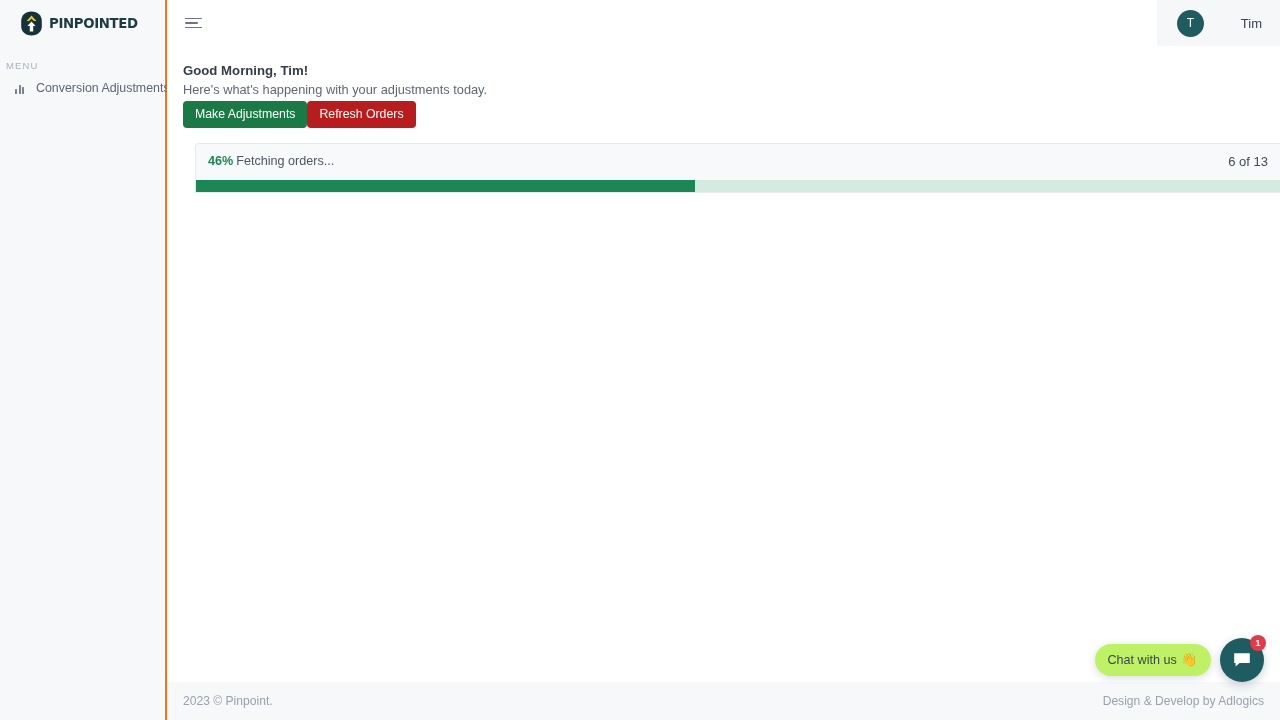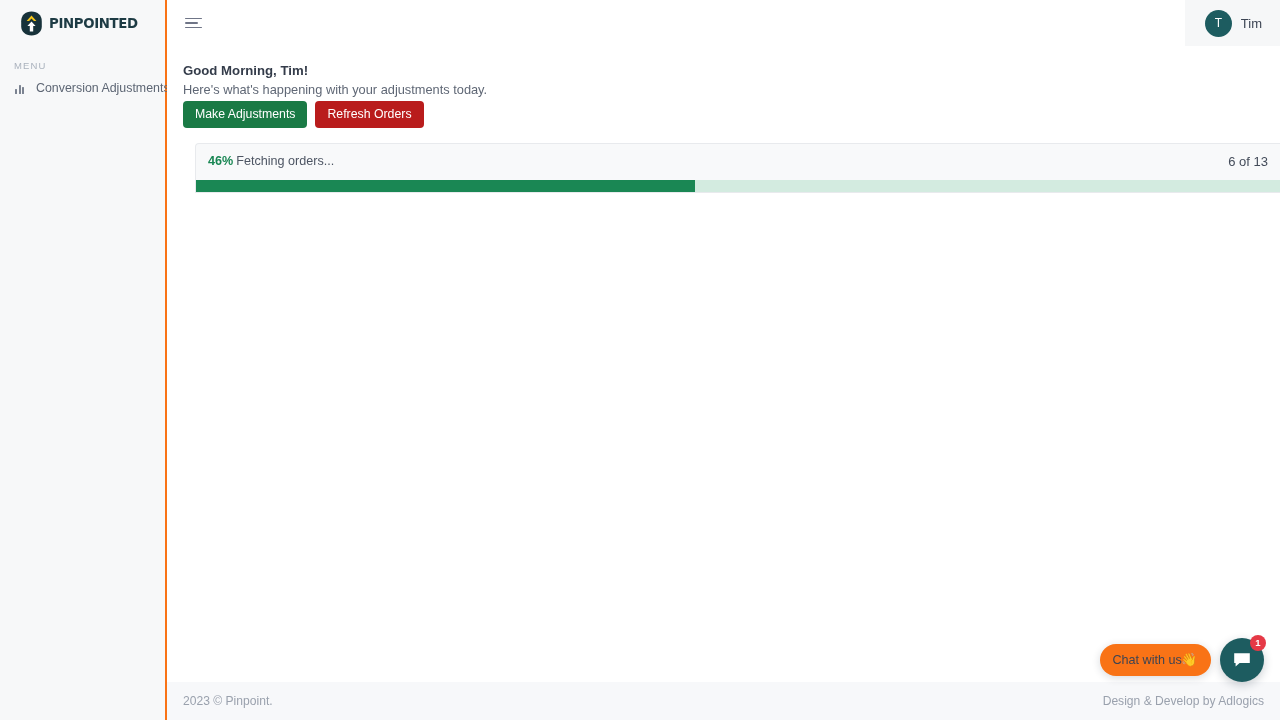--- a/index.html
+++ b/index.html
@@ -56,21 +56,21 @@
     font-weight: 700;
     font-size: 14.5px;
     letter-spacing: -0.4px;
     color: #1d3b44;
     transform: scaleX(0.92);
     transform-origin: left center;
     white-space: nowrap;
   }
 
   .menu-label {
-    margin: 14px 0 4px 14px;
+    margin: 14px 0 4px 6px;
     font-size: 9.5px;
     letter-spacing: 1.1px;
     color: #aab2bd;
     font-weight: 400;
   }
 
   .nav-item {
     display: flex;
     align-items: center;
     gap: 9px;
@@ -159,20 +159,21 @@
     font-weight: 500;
     display: flex;
     align-items: center;
     justify-content: center;
     flex: 0 0 auto;
   }
 
   .user-name {
     font-size: 13px;
     color: #3c4453;
+    margin-left: 28px;
   }
 
   
   .greet-row {
     display: flex;
     align-items: flex-start;
     justify-content: space-between;
     padding: 15px 16px 0 16px;
     flex-direction: column;
   }
@@ -187,21 +188,21 @@
   .greet-sub {
     font-size: 12.8px;
     color: #5f6775;
     line-height: 1.45;
     margin-top: 1px;
     text-align: center;
   }
 
   .actions {
     display: flex;
-    gap: 8px;
+    gap: 0;
     padding-top: 1px;
   }
 
   .btn {
     border: none;
     border-radius: 4px;
     color: #ffffff;
     font-size: 12.3px;
     font-family: "Liberation Sans", sans-serif;
     font-weight: 400;
@@ -274,28 +275,29 @@
   .chat-widget {
     position: absolute;
     right: 16px;
     bottom: 38px;
     display: flex;
     align-items: center;
     gap: 9px;
   }
 
   .chat-pill {
-    background: #f97316;
+    background: #bef264;
     border-radius: 18px;
     box-shadow: 0 2px 9px rgba(20,30,50,0.16);
     padding: 8px 13px 9px 13px;
     font-size: 12.6px;
     color: #3c4453;
     display: flex;
     align-items: center;
+    gap: 5px;
     white-space: nowrap;
     cursor: pointer;
   }
   .wave { font-size: 13px; }
 
   .chat-button {
     position: relative;
     width: 44px;
     height: 44px;
     border-radius: 50%;

